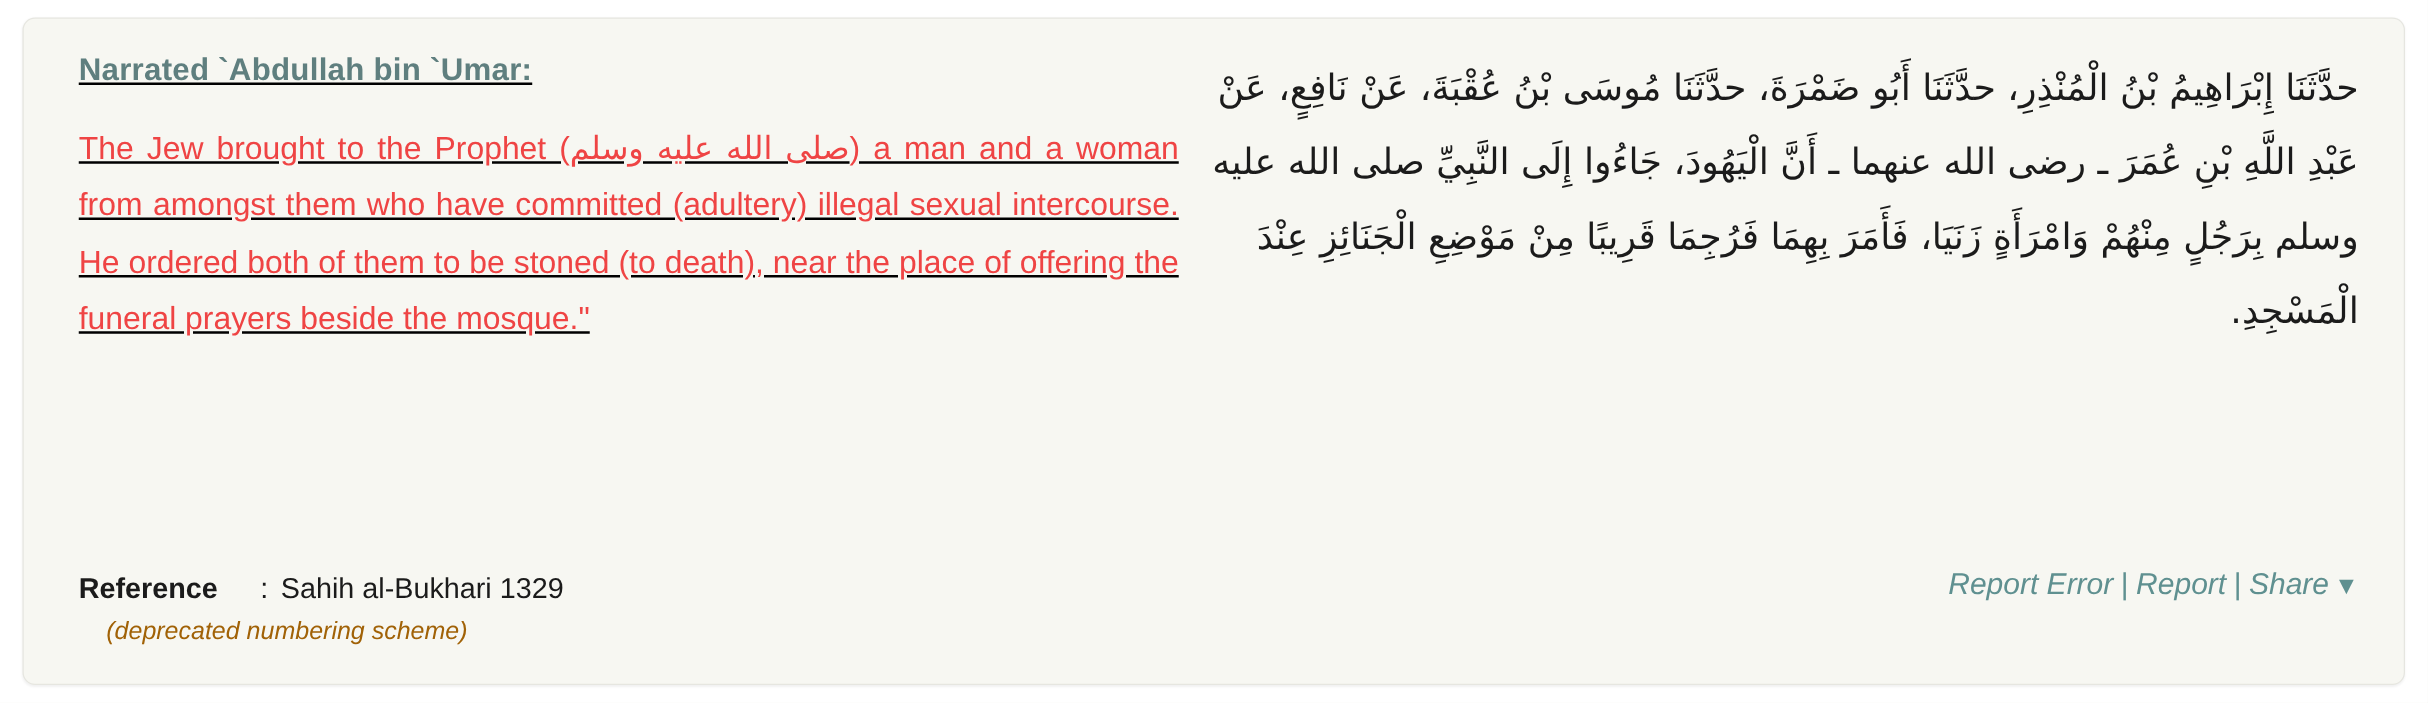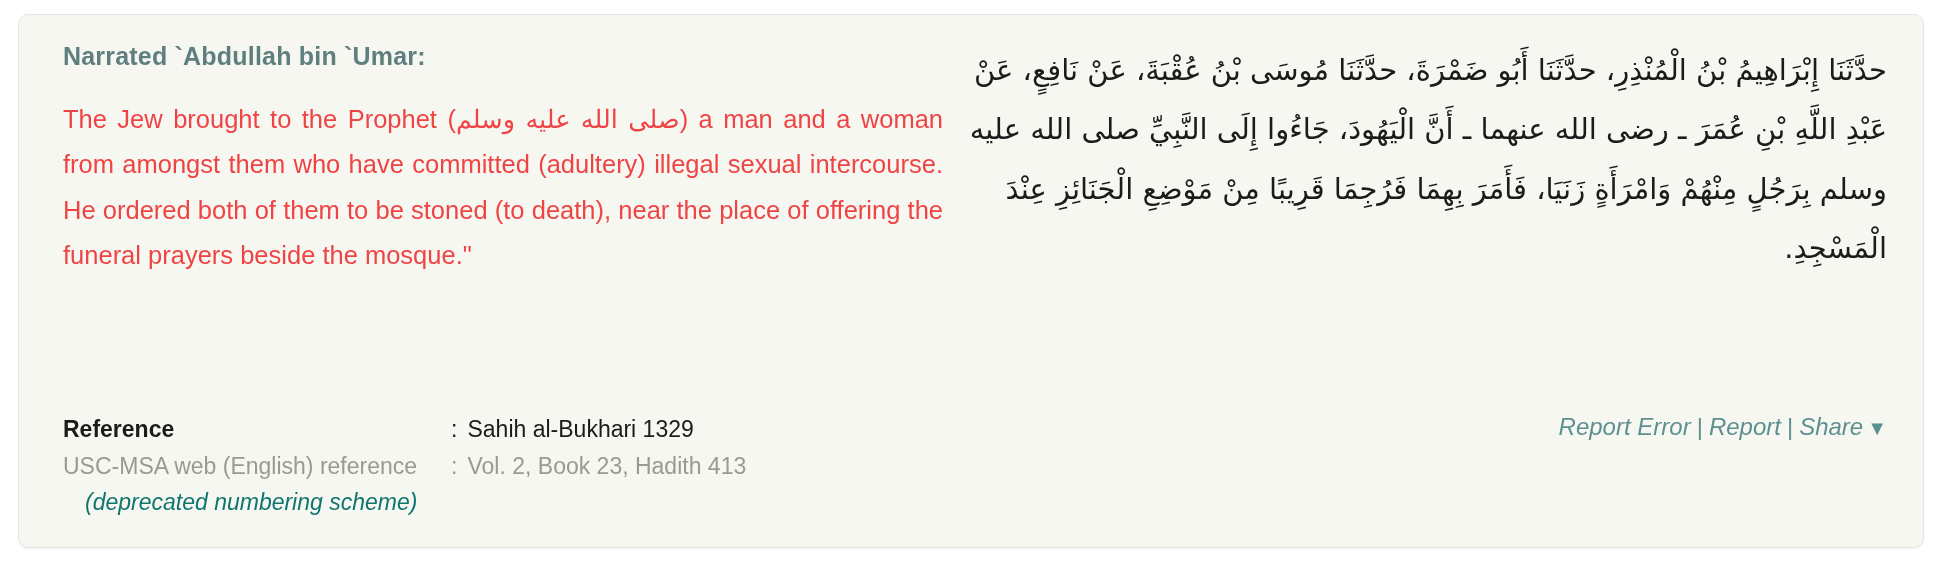--- a/index.html
+++ b/index.html
@@ -31,20 +31,21 @@
     display: flex;
     flex-direction: row;
     justify-content: space-between;
     align-items: flex-start;
   }
 
   
   .english-col {
     width: 880px;
     flex: 0 0 880px;
+    text-decoration: underline;
   }
   .narrator {
     color: #5f7f7f;
     font-size: 25px;
     font-weight: 600;
     letter-spacing: 0.2px;
     margin: 0 0 26px 0;
     line-height: 1.2;
   }
   .english-text {
@@ -99,23 +100,23 @@
   .ref-label {
     padding-right: 34px !important;
   }
   .ref-label.bold { font-weight: bold; }
   .ref-colon {
     padding-right: 10px !important;
   }
   .muted { color: #9a9a92; }
   .deprecated {
     font-style: italic;
-    color: #0f766e;
+    color: #a16207;
     padding-left: 22px !important;
-    font-size: 23px;
+    font-size: 20px;
   }
 
   .actions {
     color: #5f9090;
     font-size: 24px;
     white-space: nowrap;
     align-self: flex-start;
     margin-top: 2px;
   }
   .actions a {
@@ -153,25 +154,20 @@
   <div class="bottom-row">
 
     <table class="ref-table">
       <tbody>
           <tr>
         <td class="ref-label bold">Reference</td>
         <td class="ref-colon">:</td>
         <td>Sahih al-Bukhari 1329</td>
       </tr>
       <tr>
-        <td class="ref-label muted">USC-MSA web (English) reference</td>
-        <td class="ref-colon muted">:</td>
-        <td class="muted">Vol. 2, Book 23, Hadith 413</td>
-      </tr>
-      <tr>
         <td class="deprecated" colspan="3">(deprecated numbering scheme)</td>
       </tr>
     </tbody>
       </table>
 
     <div class="actions">
       <a href="#">Report Error</a><span class="sep">|</span><a href="#">Report</a><span class="sep">|</span><a href="#">Share</a><span class="caret">▼</span>
     </div>
 
   </div>

